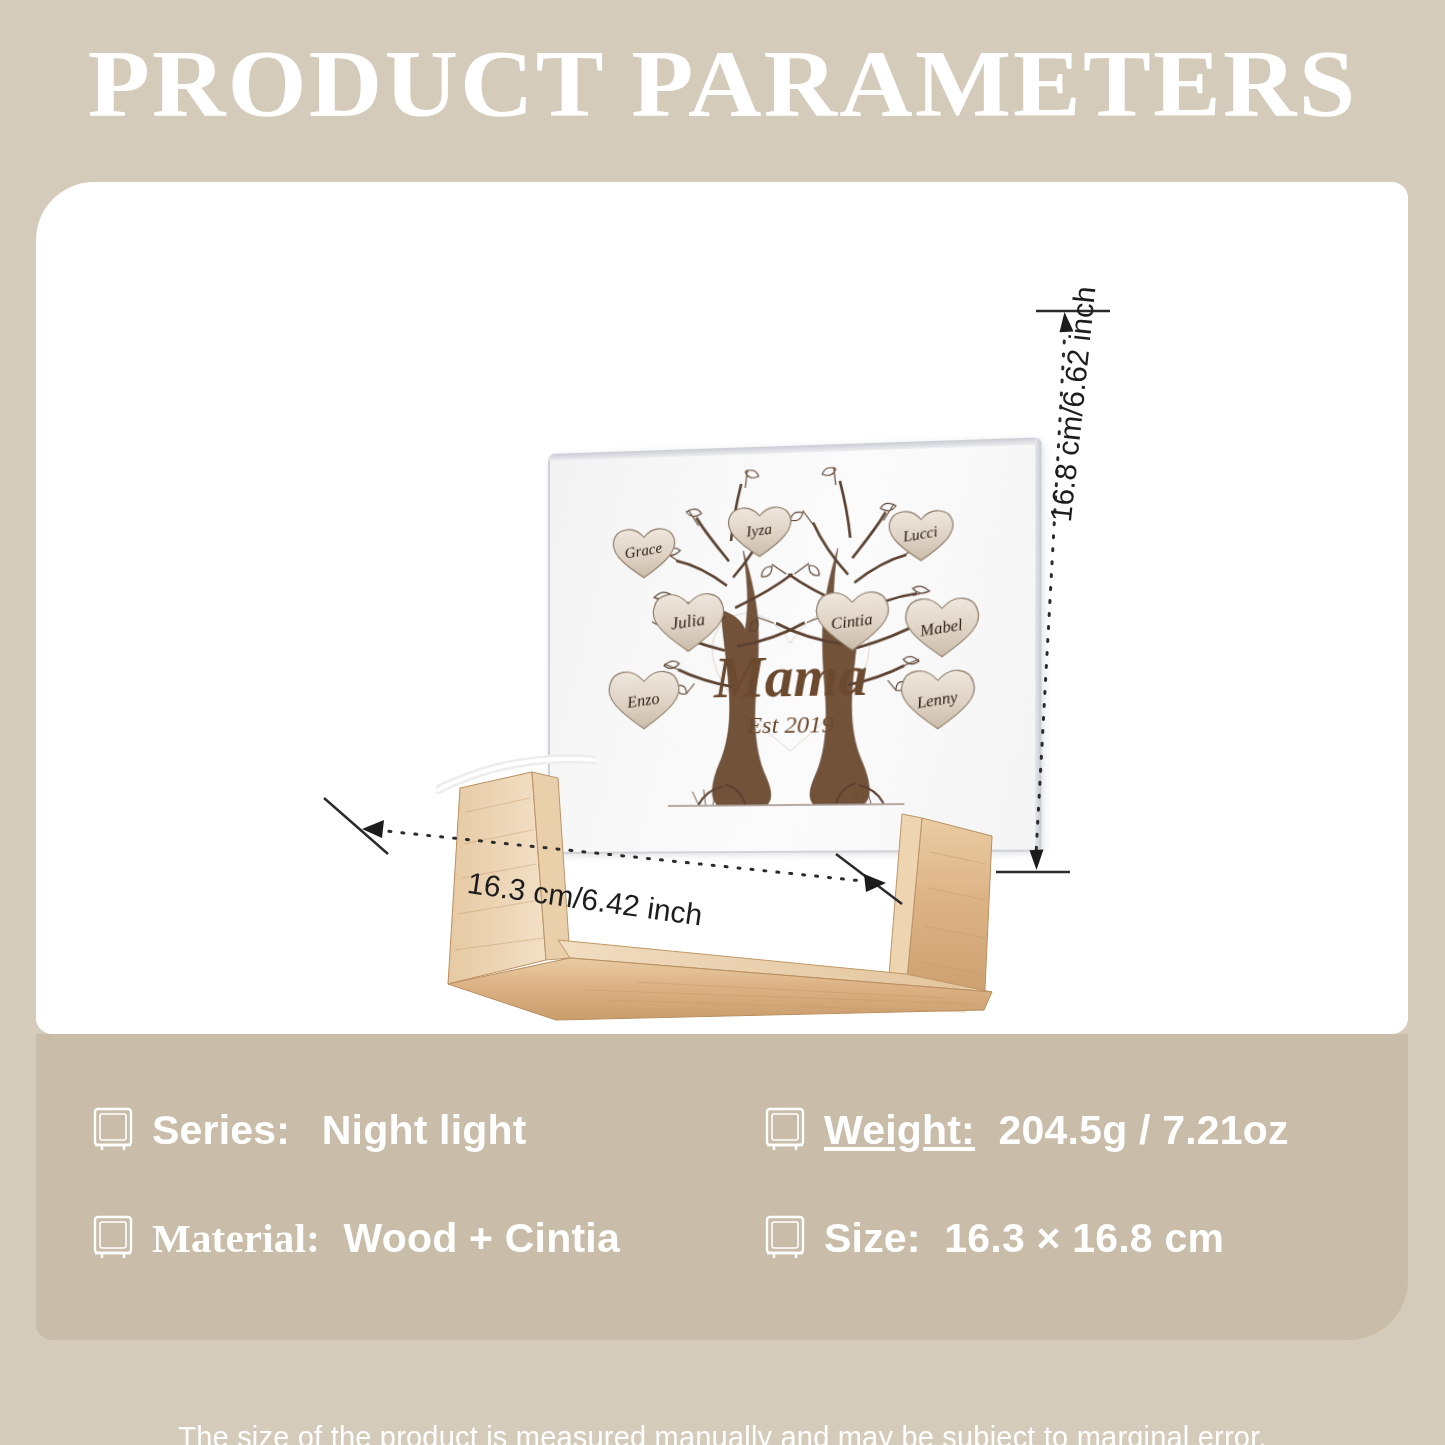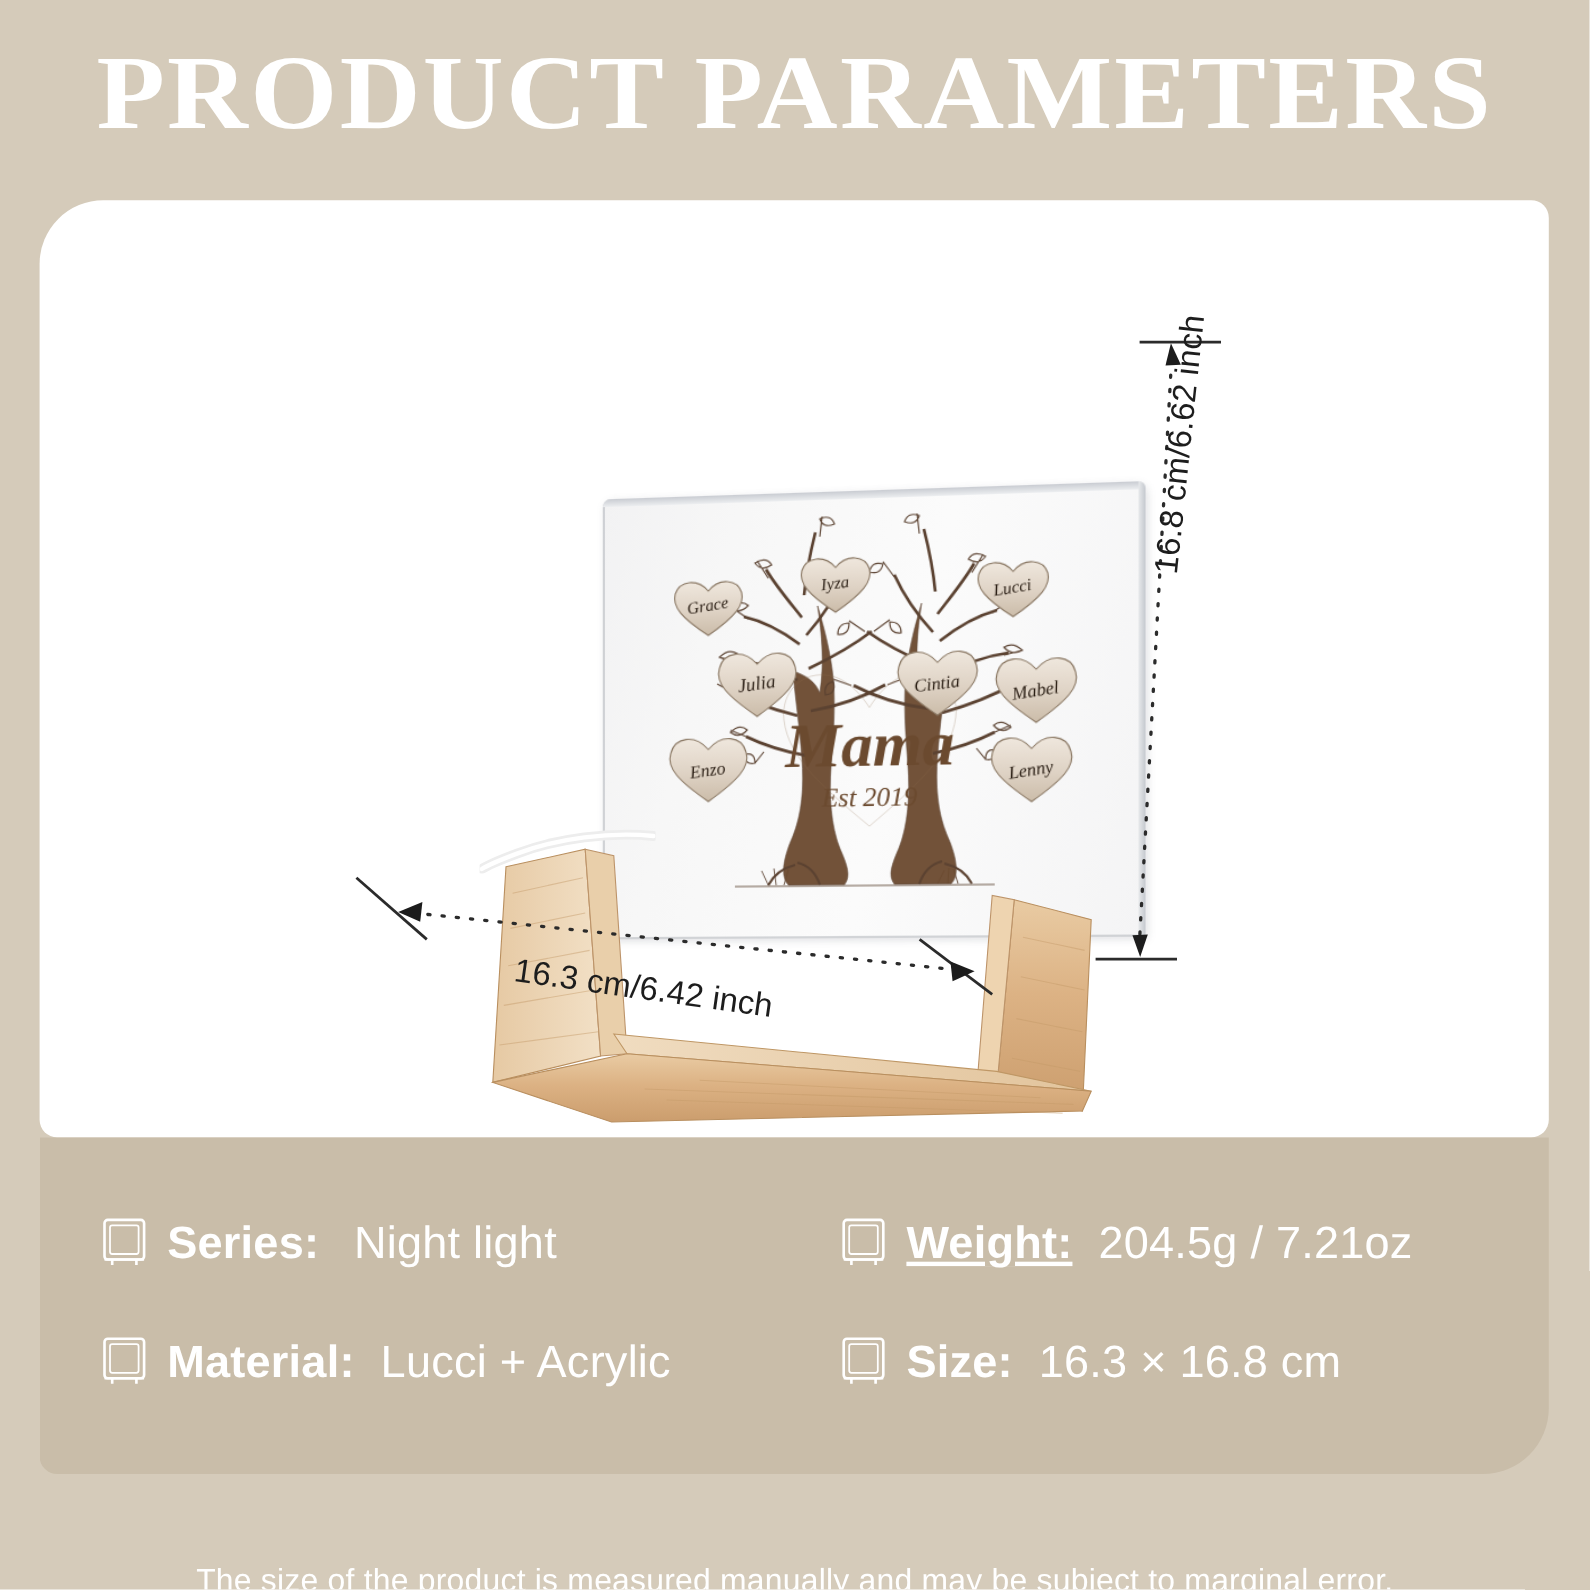--- a/index.html
+++ b/index.html
@@ -109,21 +109,21 @@
   }
   .specitem{display:flex;align-items:center;gap:18px;}
   .plaque-icon{width:42px;height:46px;flex:0 0 auto;}
   .spectext{
     color:#ffffff;
     font-size:41px;
     font-weight:700;
     letter-spacing:.2px;
     white-space:nowrap;
   }
-  .spectext .val{font-weight:400;}
+  .spectext .val{font-weight:700;}
 
   
   .footer{
     position:absolute;
     left:0;right:0;top:1421px;
     text-align:center;
     color:#ffffff;
     font-size:29px;
     letter-spacing:.2px;
     white-space:nowrap;
@@ -367,22 +367,22 @@
     </div>
 
     <div class="specitem">
       <svg class="plaque-icon" viewBox="0 0 42 46">
         <rect x="3" y="2" width="36" height="36" rx="3" fill="none" stroke="#ffffff" stroke-width="2.4"></rect>
         <rect x="8" y="7" width="26" height="26" rx="2" fill="none" stroke="#ffffff" stroke-width="1.6"></rect>
         <path d="M3,38 h36" stroke="#ffffff" stroke-width="2.4"></path>
         <path d="M10,38 v5 M32,38 v5" stroke="#ffffff" stroke-width="2.4"></path>
       </svg>
       <div class="spectext">
-        <span style="margin-right: 12px;">Material:</span>
-        <span class="val">Lucci + Acrylic</span>
+        <span style="margin-right: 12px; font-family: Liberation Serif, serif;">Material:</span>
+        <span class="val">Wood + Cintia</span>
       </div>
     </div>
 
     <div class="specitem">
       <svg class="plaque-icon" viewBox="0 0 42 46">
         <rect x="3" y="2" width="36" height="36" rx="3" fill="none" stroke="#ffffff" stroke-width="2.4"></rect>
         <rect x="8" y="7" width="26" height="26" rx="2" fill="none" stroke="#ffffff" stroke-width="1.6"></rect>
         <path d="M3,38 h36" stroke="#ffffff" stroke-width="2.4"></path>
         <path d="M10,38 v5 M32,38 v5" stroke="#ffffff" stroke-width="2.4"></path>
       </svg>

